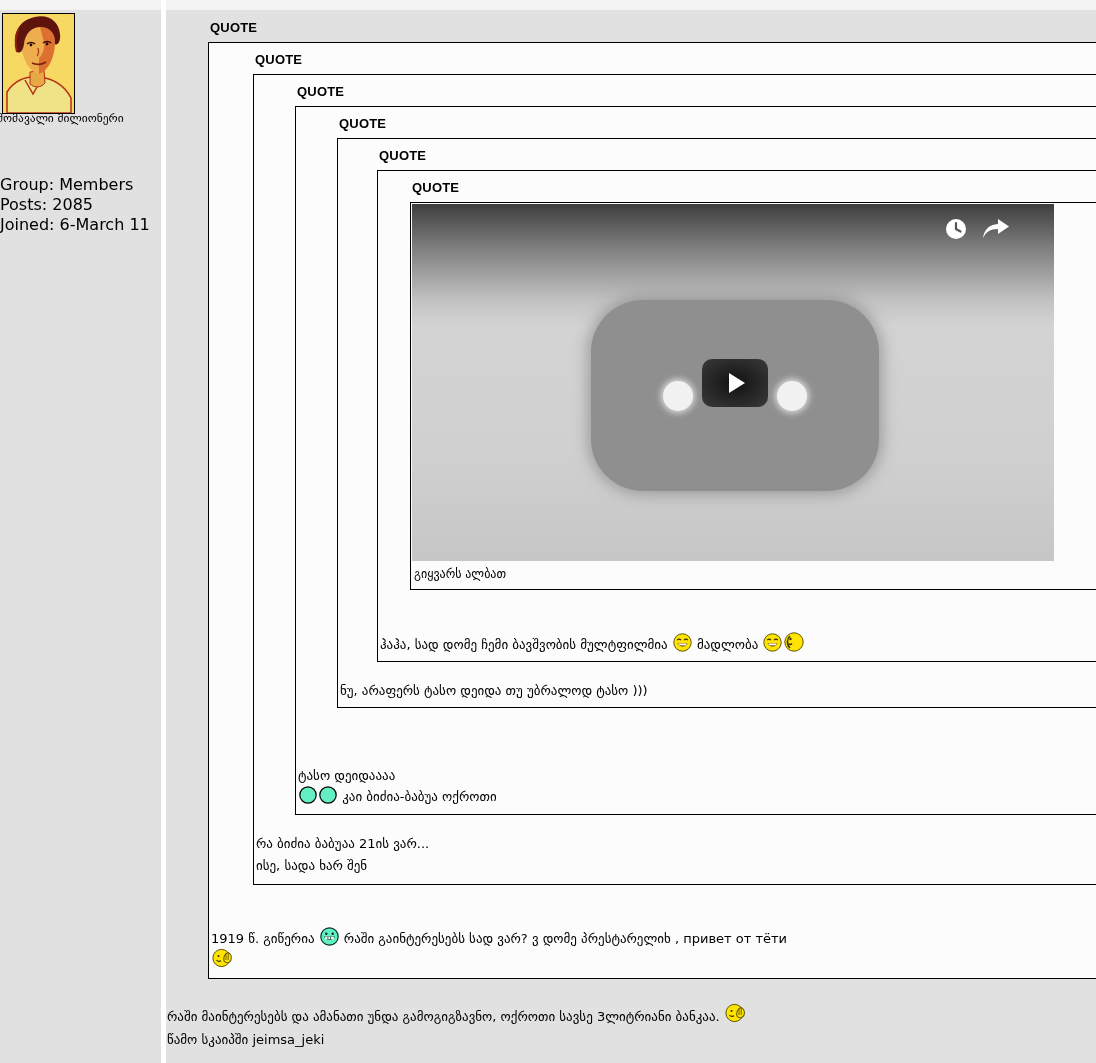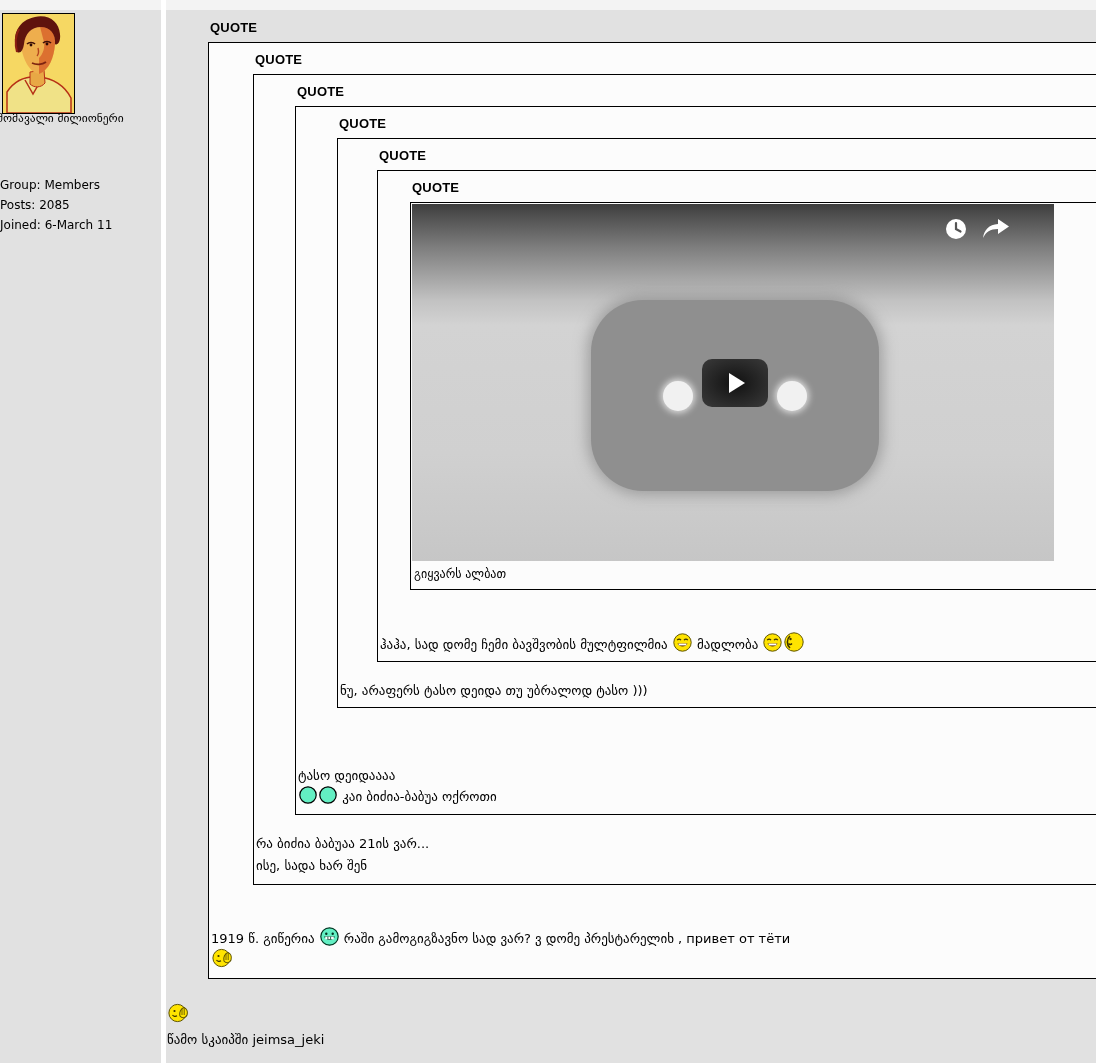--- a/index.html
+++ b/index.html
@@ -13,21 +13,21 @@
   .topstrip{position:absolute;left:0;top:0;width:1096px;height:10px;background:#f3f3f3;}
   
   .cell-divider{position:absolute;left:161px;top:0;width:5px;height:1063px;background:#ffffff;}
 
   
   .avatar-box{
     position:absolute;left:2px;top:13px;width:71px;height:99px;
     border:1px solid #000;background:#f6d863;overflow:hidden;
   }
   .member-title{position:absolute;left:-3px;top:110px;width:164px;font-size:11.5px;line-height:16px;}
-  .user-stats{position:absolute;left:0px;top:175px;font-size:12px;line-height:20px;}
+  .user-stats{position:absolute;left:0px;top:175px;font-size:16px;line-height:20px;}
   .user-stats div{white-space:nowrap;}
 
   
   .post-cell{
     position:absolute;left:166px;top:10px;width:1500px;
     padding:11px 0 0 42px;box-sizing:border-box;
   }
   .qlabel{
     font-family:"Liberation Sans","DejaVu Sans",sans-serif;
     font-weight:bold;font-size:13px;line-height:14px;
@@ -237,39 +237,40 @@
         <span class="emo">
           <svg width="19" height="19" viewBox="0 0 19 19">
             <circle cx="9.5" cy="9.5" r="8.7" fill="#63efc3" stroke="#00331f" stroke-width="1.2"></circle>
             <circle cx="6.3" cy="6.8" r="1.2" fill="#00331f"></circle>
             <circle cx="12.7" cy="6.8" r="1.2" fill="#00331f"></circle>
             <path d="M4,9.5 C6,14 13,14 15,9.5 Z" fill="#00331f"></path>
             <rect x="5.2" y="9.7" width="8.6" height="2.6" fill="#fff"></rect>
             <path d="M7.9,9.7 L7.9,12.3 M10.6,9.7 L10.6,12.3" stroke="#00331f" stroke-width="0.8"></path>
           </svg>
         </span>
-        <span>რაში გამოგიგზავნო სად ვარ? ვ დომე პრესტარელიხ , привет от тёти</span>
+        <span>რაში გაინტერესებს სად ვარ? ვ დომე პრესტარელიხ , привет от тёти</span>
       </div>
       <div class="gtext">
         <span class="emo">
           <svg width="21" height="21" viewBox="0 0 21 21">
             <circle cx="9.5" cy="10" r="8.6" fill="#ffe400" stroke="#5f5400" stroke-width="1"></circle>
             <circle cx="6.5" cy="8" r="1.1" fill="#3a3200"></circle>
             <path d="M4.5,12 C5.5,13.5 7.5,13.8 9,12.8" fill="none" stroke="#3a3200" stroke-width="1.2"></path>
             <path d="M12,13 C11,9 13,5.5 16,4.5 C18.5,5.5 20,8.5 19,12 C17.5,15.5 14,15.5 12,13 Z" fill="#ffe400" stroke="#5f5400" stroke-width="1.1"></path>
             <path d="M14,6 L14,12 M16.2,5.2 L16.2,12" stroke="#5f5400" stroke-width="0.9"></path>
           </svg>
         </span>
       </div>
 
     </div>
   </div>
 
   <div class="post-body">
     <div class="gtext">
+      <span>რაში მაინტერესებს და ამანათი უნდა გამოგიგზავნო, ოქროთი სავსე 3ლიტრიანი ბანკაა.</span>
       <span class="emo">
         <svg width="21" height="21" viewBox="0 0 21 21">
           <circle cx="9.5" cy="10" r="8.6" fill="#ffe400" stroke="#5f5400" stroke-width="1"></circle>
           <circle cx="6.5" cy="8" r="1.1" fill="#3a3200"></circle>
           <path d="M4.5,12 C5.5,13.5 7.5,13.8 9,12.8" fill="none" stroke="#3a3200" stroke-width="1.2"></path>
           <path d="M12,13 C11,9 13,5.5 16,4.5 C18.5,5.5 20,8.5 19,12 C17.5,15.5 14,15.5 12,13 Z" fill="#ffe400" stroke="#5f5400" stroke-width="1.1"></path>
           <path d="M14,6 L14,12 M16.2,5.2 L16.2,12" stroke="#5f5400" stroke-width="0.9"></path>
         </svg>
       </span>
     </div>

